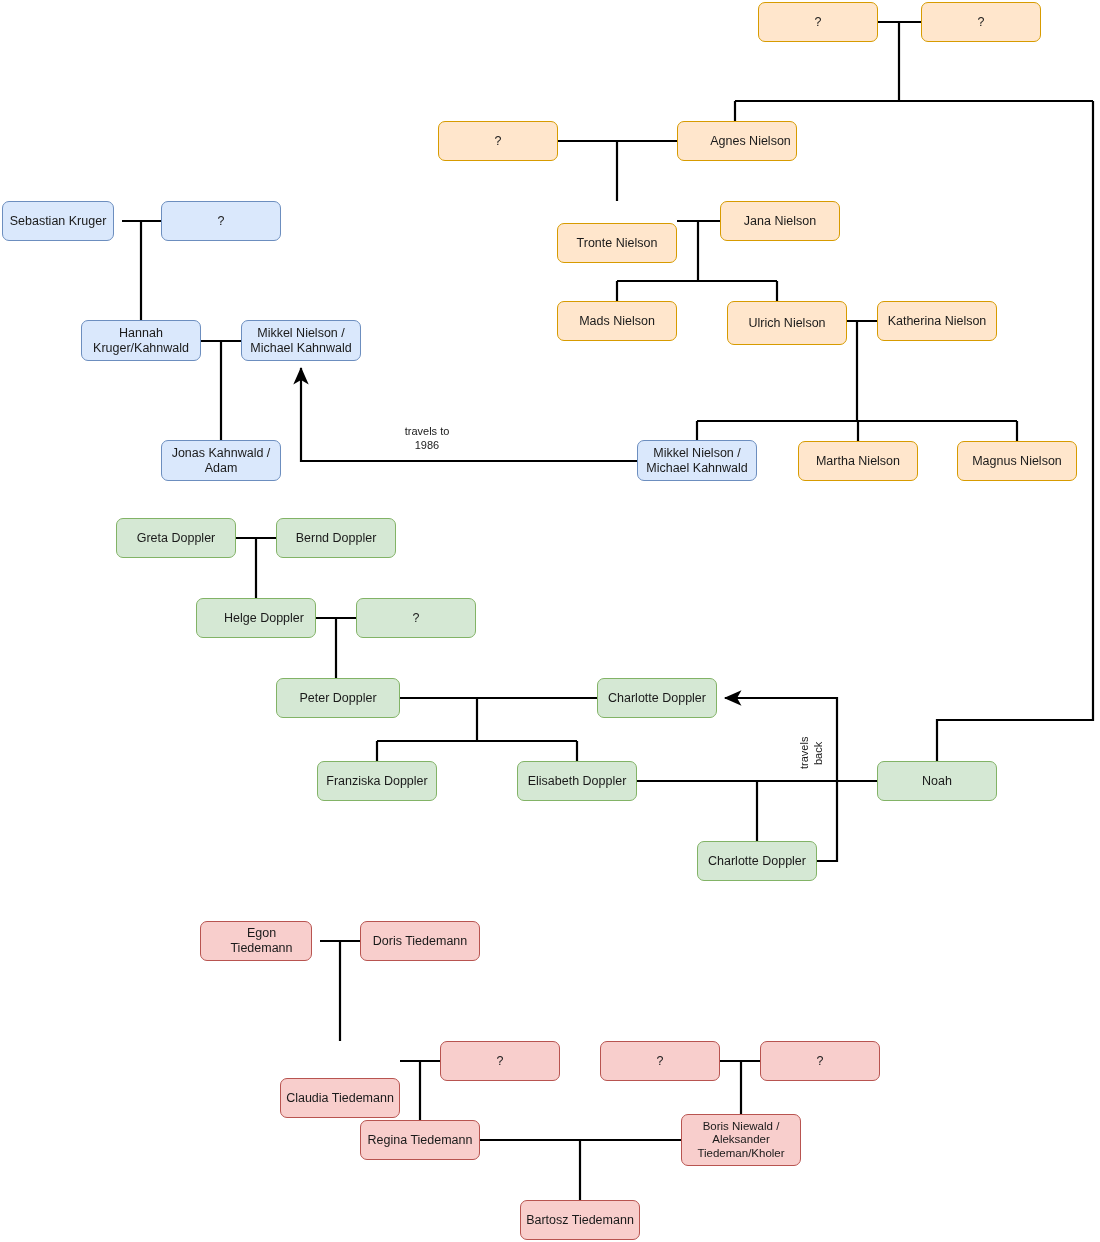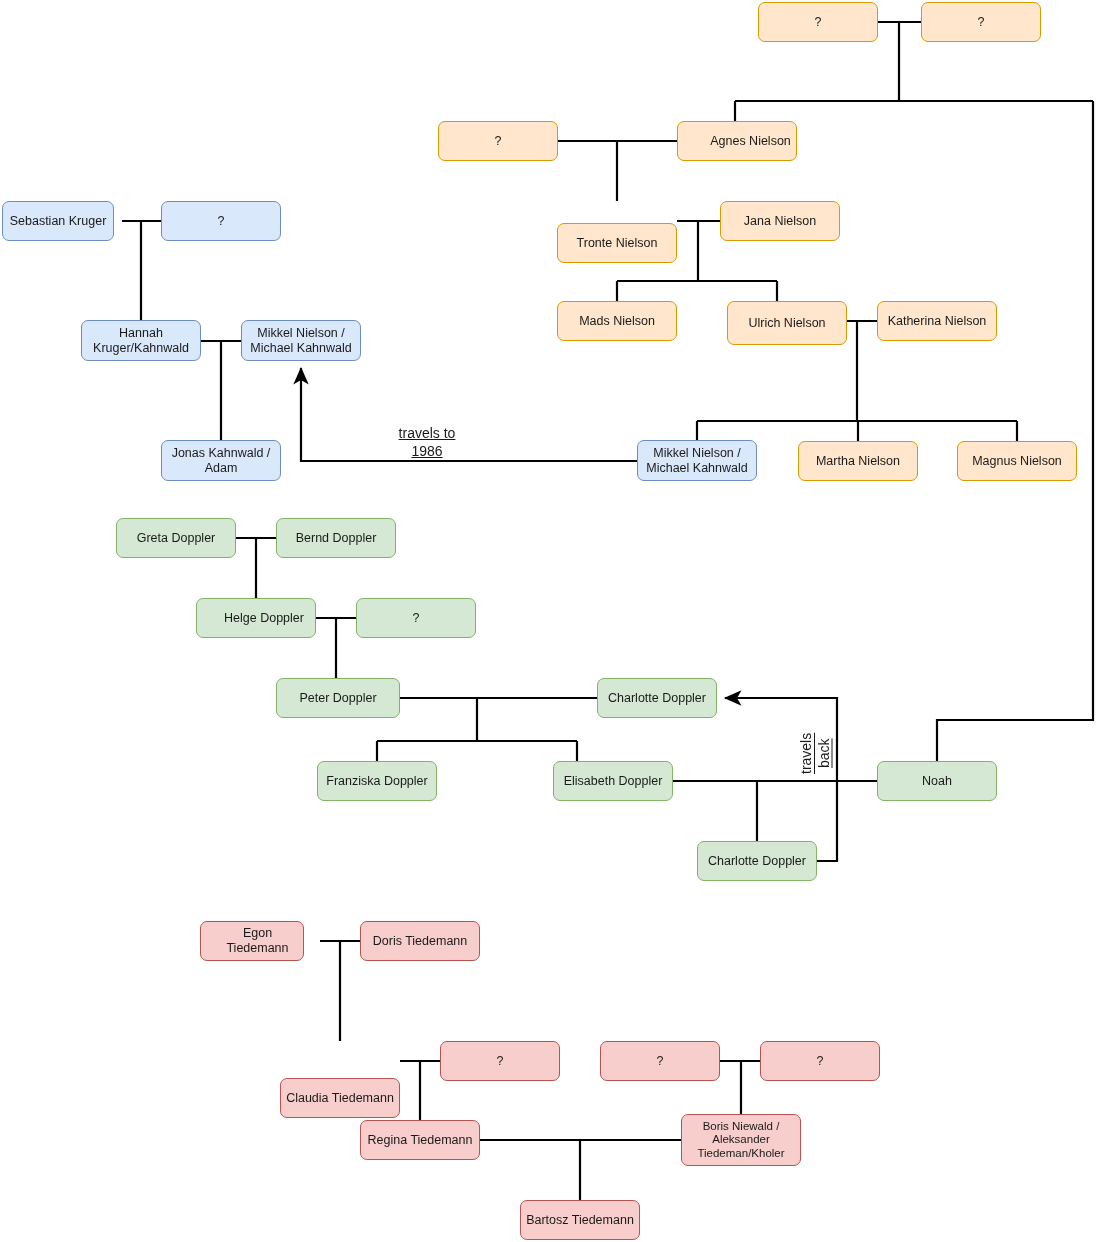--- a/index.html
+++ b/index.html
@@ -40,26 +40,25 @@
     padding: 2px 4px;
     white-space: pre-line;
   }
   .node.orange { background: #ffe6cc; border-color: #d79b00; }
   .node.blue   { background: #dae8fc; border-color: #6c8ebf; }
   .node.green  { background: #d5e8d4; border-color: #82b366; }
   .node.pink   { background: #f8cecc; border-color: #b85450; }
 
   .edge-label {
     position: absolute;
-    font-size: 14px;
+    font-size: 11px;
     color: #1a1a1a;
     text-align: center;
     line-height: 1.25;
     white-space: pre-line;
-    text-decoration: underline;
   }
   .edge-label.vertical {
     writing-mode: vertical-rl;
     text-orientation: mixed;
     transform: rotate(180deg);
   }
 </style>
 </head>
 <body>
 
@@ -154,25 +153,25 @@
   <div class="node blue" style="left:161px;  top:440px;  width:120px; height:41px;">Jonas Kahnwald /
 Adam</div>
 
   <div class="node green" style="left:116px;  top:518px;  width:120px; height:40px;text-align:center;">Greta Doppler</div>
   <div class="node green" style="left:276px;  top:518px;  width:120px; height:40px;">Bernd Doppler</div>
   <div class="node green" style="left:196px;  top:598px;  width:120px; height:40px;padding-left:20px;">Helge Doppler</div>
   <div class="node green" style="left:356px;  top:598px;  width:120px; height:40px;">?</div>
   <div class="node green" style="left:276px;  top:678px;  width:124px; height:40px;">Peter Doppler</div>
   <div class="node green" style="left:597px;  top:678px;  width:120px; height:40px;">Charlotte Doppler</div>
   <div class="node green" style="left:317px;  top:761px;  width:120px; height:40px;">Franziska Doppler</div>
-  <div class="node green" style="left:517px;  top:761px;  width:120px; height:40px;margin-left:36px;">Elisabeth Doppler</div>
+  <div class="node green" style="left:517px;  top:761px;  width:120px; height:40px;">Elisabeth Doppler</div>
   <div class="node green" style="left:877px;  top:761px;  width:120px; height:40px;">Noah</div>
   <div class="node green" style="left:697px;  top:841px;  width:120px; height:40px;">Charlotte Doppler</div>
 
-  <div class="node pink" style="left:200px;  top:921px;  width:104px; height:40px;padding-left:15px;">Egon Tiedemann</div>
+  <div class="node pink" style="left:200px;  top:921px;  width:112px; height:40px;padding-left:15px;">Egon Tiedemann</div>
   <div class="node pink" style="left:360px;  top:921px;  width:120px; height:40px;">Doris Tiedemann</div>
   <div class="node pink" style="left:280px;  top:1041px; width:120px; height:40px;margin-top:37px;">Claudia Tiedemann</div>
   <div class="node pink" style="left:440px;  top:1041px; width:120px; height:40px;">?</div>
   <div class="node pink" style="left:600px;  top:1041px; width:120px; height:40px;">?</div>
   <div class="node pink" style="left:760px;  top:1041px; width:120px; height:40px;">?</div>
   <div class="node pink" style="left:360px;  top:1120px; width:120px; height:40px;">Regina Tiedemann</div>
   <div class="node pink" style="left:681px;  top:1114px; width:120px; height:52px; font-size:11.5px;">Boris Niewald /
 Aleksander
 Tiedeman/Kholer</div>
   <div class="node pink" style="left:520px;  top:1200px; width:120px; height:40px;">Bartosz Tiedemann</div>

